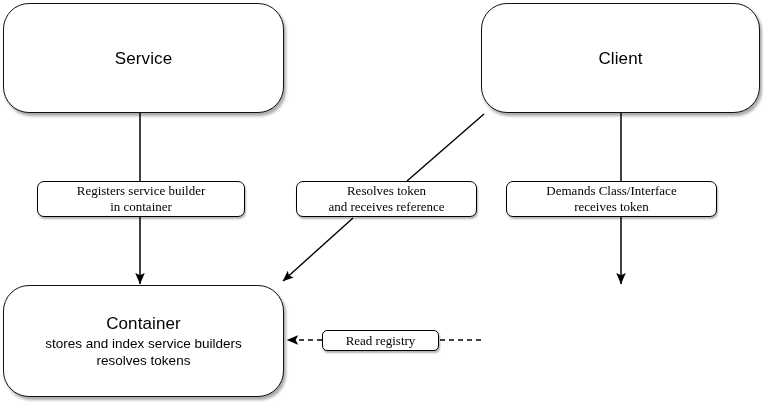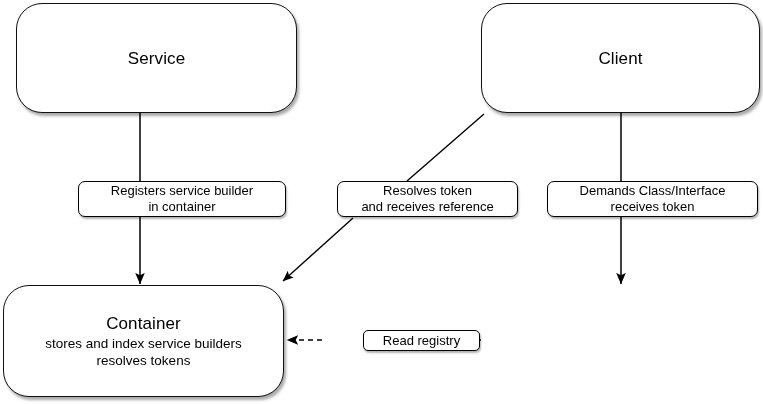--- a/index.html
+++ b/index.html
@@ -49,44 +49,43 @@
     letter-spacing: 0.1px;
   }
   .node-sub {
     font-size: 13.5px;
     line-height: 17px;
     color: #000000;
     margin-top: 1px;
     white-space: pre-line;
   }
 
-  #node-service  { left: 16px;   top: 3px;   width: 281px; height: 110px; }
+  #node-service  { left: 3px;   top: 3px;   width: 281px; height: 110px; }
   #node-client   { left: 481px; top: 3px;   width: 279px; height: 110px; align-items: center; }
   #node-container{ left: 3px;   top: 285px; width: 281px; height: 112px; }
   #node-injector { left: 481px; top: 285px; width: 279px; height: 112px; }
 
   
   .edge-label {
     position: absolute;
     box-sizing: border-box;
     background: #ffffff;
     border: 1.5px solid #000000;
     border-radius: 7px;
     display: flex;
     align-items: center;
     justify-content: center;
     text-align: center;
-    font-family: Liberation Sans, sans-serif;
+    font-family: Liberation Serif, serif;
     font-size: 13px;
     line-height: 16px;
     color: #000000;
     white-space: pre-line;
     box-shadow: 1px 2px 2px rgba(0,0,0,0.30);
     z-index: 3;
-    margin-left: 41px;
   }
 
   #label-registers { left: 37px;  top: 181px; width: 208px; height: 36px; }
   #label-resolves  { left: 296px; top: 181px; width: 181px; height: 36px; }
   #label-demands   { left: 506px; top: 181px; width: 211px; height: 36px; }
   #label-read      { left: 322px; top: 330px; width: 117px; height: 21px;
                      font-size: 13px; line-height: 16px; border-radius: 5px; }
 </style>
 </head>
 <body>

